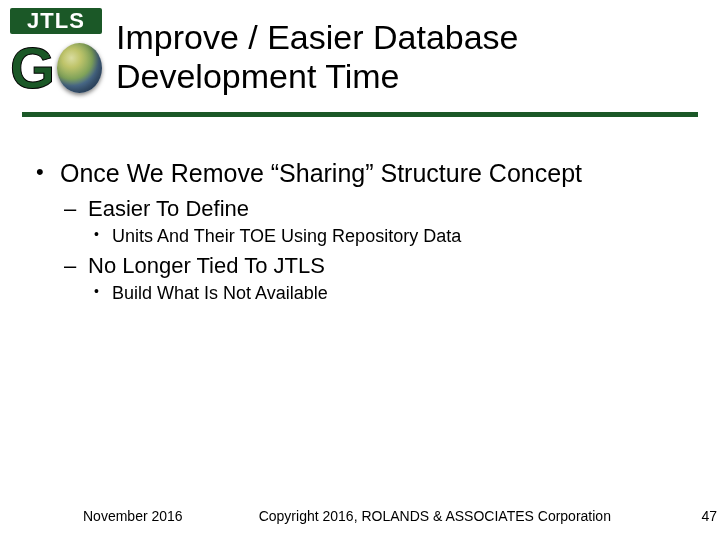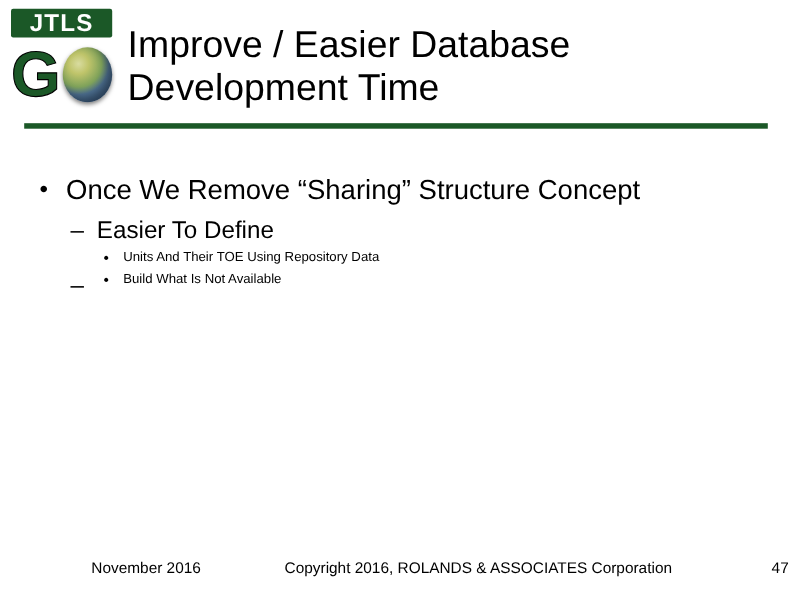--- a/index.html
+++ b/index.html
@@ -1,34 +1,34 @@
 <!DOCTYPE html>
 <html><head>
 <meta charset="utf-8">
 <style>
   * { margin: 0; padding: 0; box-sizing: border-box; }
   html, body { width: 720px; height: 540px; font-family: Arial, Helvetica, sans-serif; background: #fff; color: #000; }
   .slide { width: 720px; height: 540px; position: relative; padding: 0; }
-  .header { display: flex; align-items: flex-end; padding: 8px 20px 0 10px; }
+  .header { display: flex; align-items: center; padding: 8px 20px 0 10px; }
   .logo { width: 92px; height: 92px; position: relative; flex-shrink: 0; }
   .logo-jtls { position: absolute; top: 0; left: 0; width: 92px; height: 26px; background: #1b5827; display: flex; align-items: center; justify-content: center; color: #fff; font-weight: bold; font-size: 22px; letter-spacing: 1px; font-family: Arial, sans-serif; border-radius: 2px; }
   .logo-g-row { position: absolute; top: 28px; left: 0; width: 92px; height: 64px; display: flex; align-items: center; }
   .logo-g { color: #1b5827; font-weight: 900; font-size: 58px; line-height: 1; font-family: Arial Black, Arial, sans-serif; -webkit-text-stroke: 1px #000; }
   .globe { width: 50px; height: 50px; border-radius: 50%; background: radial-gradient(circle at 32% 30%, #d9dca0 0%, #bfc46a 20%, #7fa25a 45%, #4d6f8f 60%, #2f4f78 100%); box-shadow: 0 2px 4px rgba(0,0,0,0.5), inset -4px -4px 8px rgba(0,0,0,0.35); margin-left: 2px; position: relative; }
   .title { font-size: 34px; font-weight: 400; line-height: 1.15; padding-left: 14px; padding-top: 6px; }
   .rule { height: 5px; background: #1b5827; margin: 12px 22px 0 22px; }
   .body { padding: 42px 30px 0 30px; font-size: 22px; }
   ul { list-style: none; }
   .lvl1 > li { position: relative; padding-left: 30px; margin-bottom: 6px; font-size: 25px; }
   .lvl1 > li::before { content: "•"; position: absolute; left: 6px; top: 0; font-size: 22px; }
   .lvl2 { margin-top: 8px; }
   .lvl2 > li { position: relative; padding-left: 28px; margin-bottom: 4px; font-size: 22px; }
   .lvl2 > li::before { content: "–"; position: absolute; left: 4px; top: 0; }
   .lvl3 { margin-top: 4px; margin-bottom: 6px; }
-  .lvl3 > li { position: relative; padding-left: 24px; margin-bottom: 2px; font-size: 12px; }
+  .lvl3 > li { position: relative; padding-left: 24px; margin-bottom: 2px; font-size: 18px; }
   .lvl3 > li::before { content: "•"; position: absolute; left: 6px; top: 0; font-size: 14px; }
   .footer { position: absolute; bottom: 16px; left: 0; width: 100%; padding: 0 43px; display: flex; align-items: flex-end; font-size: 14px; margin-left: 40px; }
   .footer .date { flex: 0 0 auto; }
   .footer .copy { flex: 1 1 auto; text-align: center; }
   .footer .page { flex: 0 0 auto; text-align: right; min-width: 30px; }
 </style>
 </head>
 <body>
 
 <div class="slide">
@@ -53,20 +53,21 @@
         <ul class="lvl2">
           <li>
             <span>Easier To Define</span>
             <ul class="lvl3">
               <li>
                 <span>Units And Their TOE Using Repository Data</span>
               </li>
             </ul>
           </li>
           <li>
+            <span>No Longer Tied To JTLS</span>
             <ul class="lvl3">
               <li>
                 <span>Build What Is Not Available</span>
               </li>
             </ul>
           </li>
         </ul>
       </li>
     </ul>
   </div>

